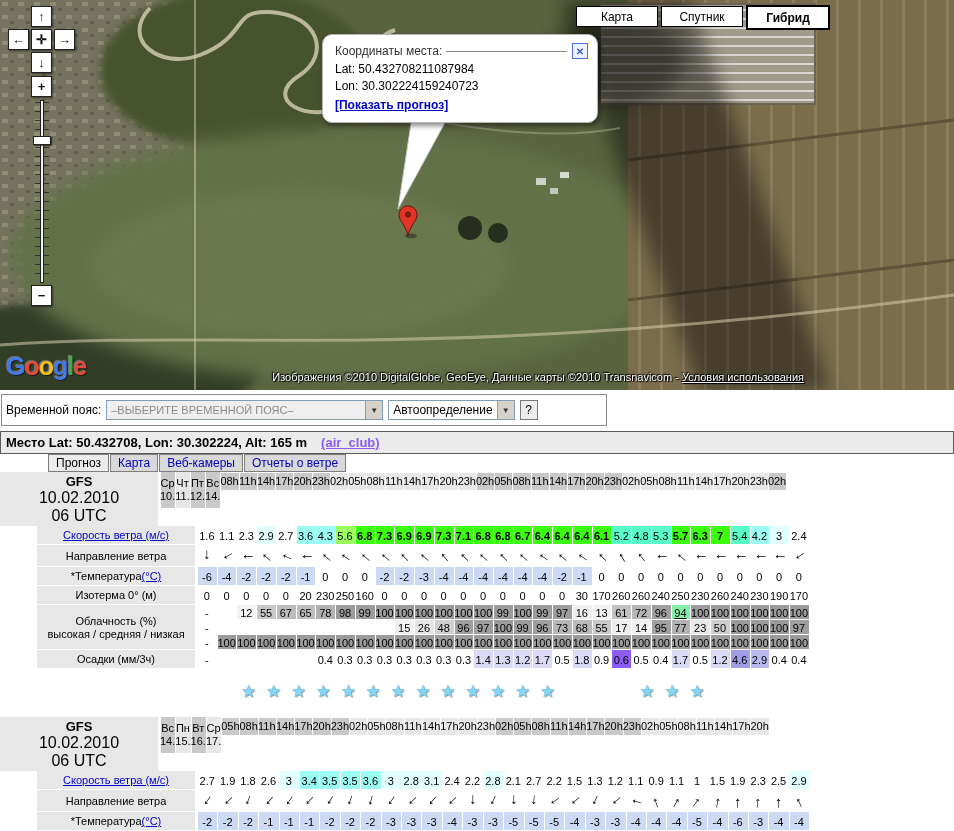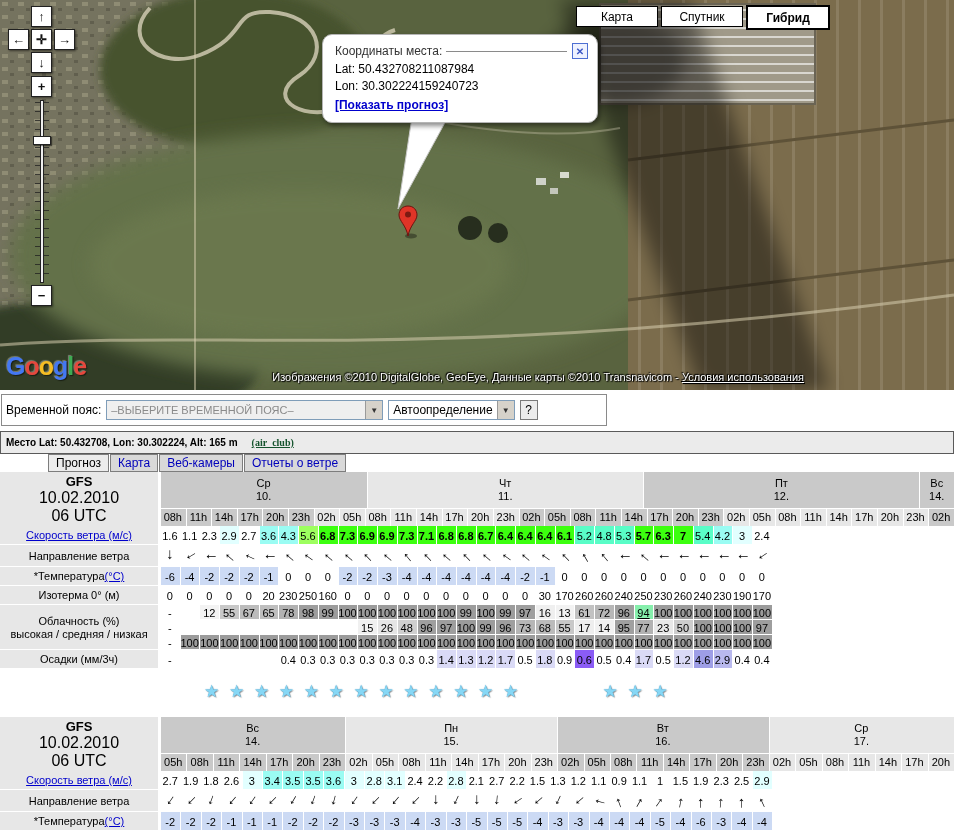--- a/index.html
+++ b/index.html
@@ -55,48 +55,48 @@
              justify-content:space-between;color:#8a8a8a;font-size:11px;padding-left:4px;box-sizing:border-box;cursor:default;}
   .tz-select2{height:20px;border:1px solid #7f9db9;background:#fff;display:flex;align-items:center;
               font-size:12px;padding-left:4px;box-sizing:border-box;cursor:pointer;}
   .dd-arrow{width:16px;height:100%;background:#d6d2ca;border-left:1px solid #9a9a9a;display:flex;align-items:center;
             justify-content:center;font-size:8px;color:#333;margin-left:4px;}
   .tz-help{width:18px;height:20px;border:1px solid #7a7a7a;background:#ececec;display:flex;align-items:center;
            justify-content:center;font-size:12px;cursor:pointer;box-sizing:border-box;}
 
   
   .locbar{margin-top:5px;border:1px solid #5a5a5a;background:#ebebeb;height:21px;display:flex;align-items:center;
-          font-weight:bold;font-size:10px;padding-left:5px;gap:14px;}
-  .locbar a{color:#14532d;text-decoration:underline;cursor:pointer;font-family:Liberation Serif, serif;}
+          font-weight:bold;font-size:13px;padding-left:5px;gap:14px;}
+  .locbar a{color:#8b5cf6;text-decoration:underline;cursor:pointer;}
 
   
   .tabs{display:flex;height:18px;margin-top:0;margin-left:48px;}
   .tab{border:1px solid #7d7d7d;background:#d9d9d9;font-size:12px;padding:0 7px;line-height:15px;margin-right:1px;
        color:#0000bb;display:flex;align-items:center;cursor:pointer;box-sizing:border-box;}
   .tab.active{background:#ececec;color:#000;cursor:default;}
 
   
   .ftable{width:954px;}
   .fgap{height:4px;}
   .fhead{display:flex;}
   .fmodel{flex:0 0 160px;height:54px;background:#e7e7e7;border-right:2px solid #fff;display:flex;flex-direction:column;
           align-items:center;justify-content:center;box-sizing:border-box;}
   .fmodel .m1{font-size:13px;font-weight:bold;}
   .fmodel .m2,.fmodel .m3{font-size:16px;}
-  .fhdr{flex:1;display:flex;flex-direction:column;}
+  .fhdr{flex:1;display:flex;flex-direction:row;}
   .fdays{display:flex;height:36px;}
   .fhours{display:flex;height:18px;}
   .fday{flex-basis:0;display:flex;flex-direction:column;align-items:center;justify-content:center;font-size:11px;
         box-shadow:inset 1px 0 0 #fff;line-height:13px;}
   .fhour{flex:1 1 0;min-width:0;text-align:center;font-size:11px;line-height:18px;
          box-shadow:inset 1px 0 0 #fff, inset 0 1px 0 #fff;}
   .dark{background:#c9c9c9;}
   .light{background:#e7e7e7;}
 
-  .frow{display:flex;width:772px;}
+  .frow{display:flex;width:772px;margin-left:37px;}
   .rlabel{flex:0 0 160px;background:#e7e7e7;border-right:2px solid #fff;box-shadow:inset 0 -1px 0 #fff;
           display:flex;flex-direction:column;align-items:center;justify-content:center;font-size:11px;
           box-sizing:border-box;text-align:center;line-height:13px;}
   .rlabel a{color:#0000cc;text-decoration:underline;cursor:pointer;}
   .rcells{flex:1;display:flex;}
   .rcol{flex:1;display:flex;flex-direction:column;}
   .fcell{flex:1 1 0;min-width:0;display:flex;align-items:center;justify-content:center;font-size:11px;
          box-shadow:inset 1px 0 0 #fff, inset 0 -1px 0 #fff;overflow:hidden;}
   .h19{height:19px;} .h22{height:22px;} .h15{height:15px;} .h44{height:44px;} .h45{height:45px;}
   .wbold{font-weight:bold;}

